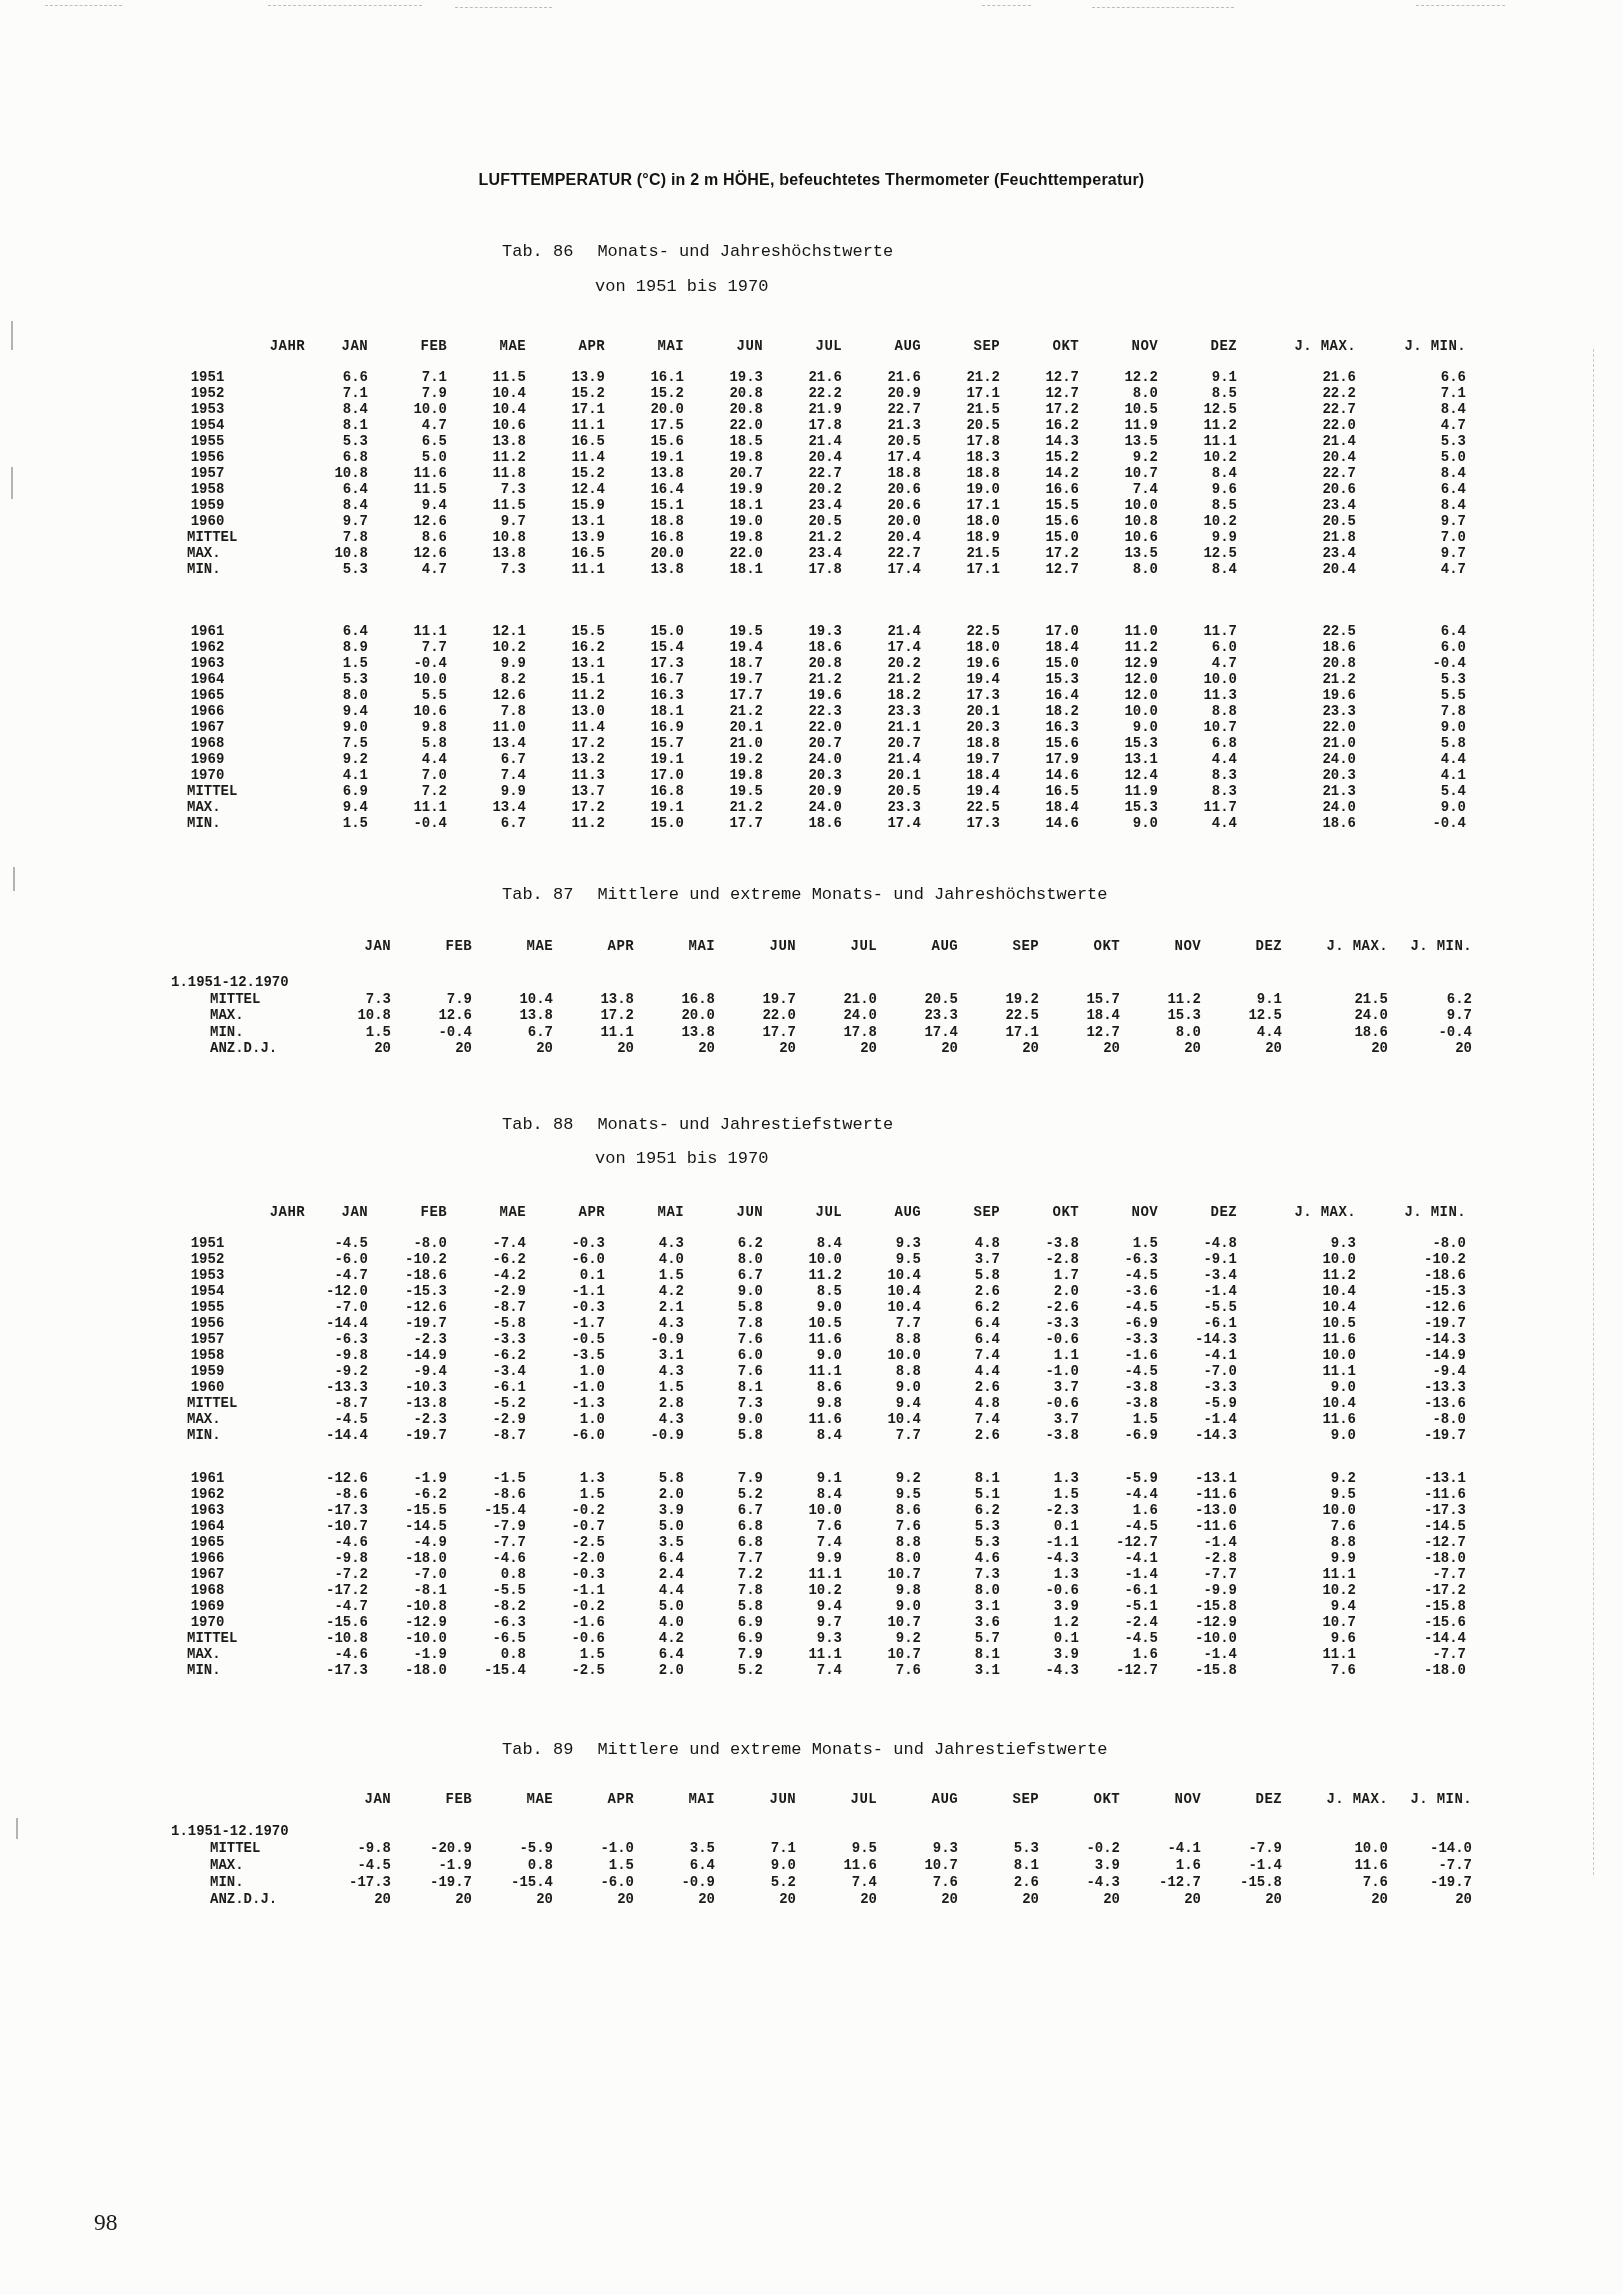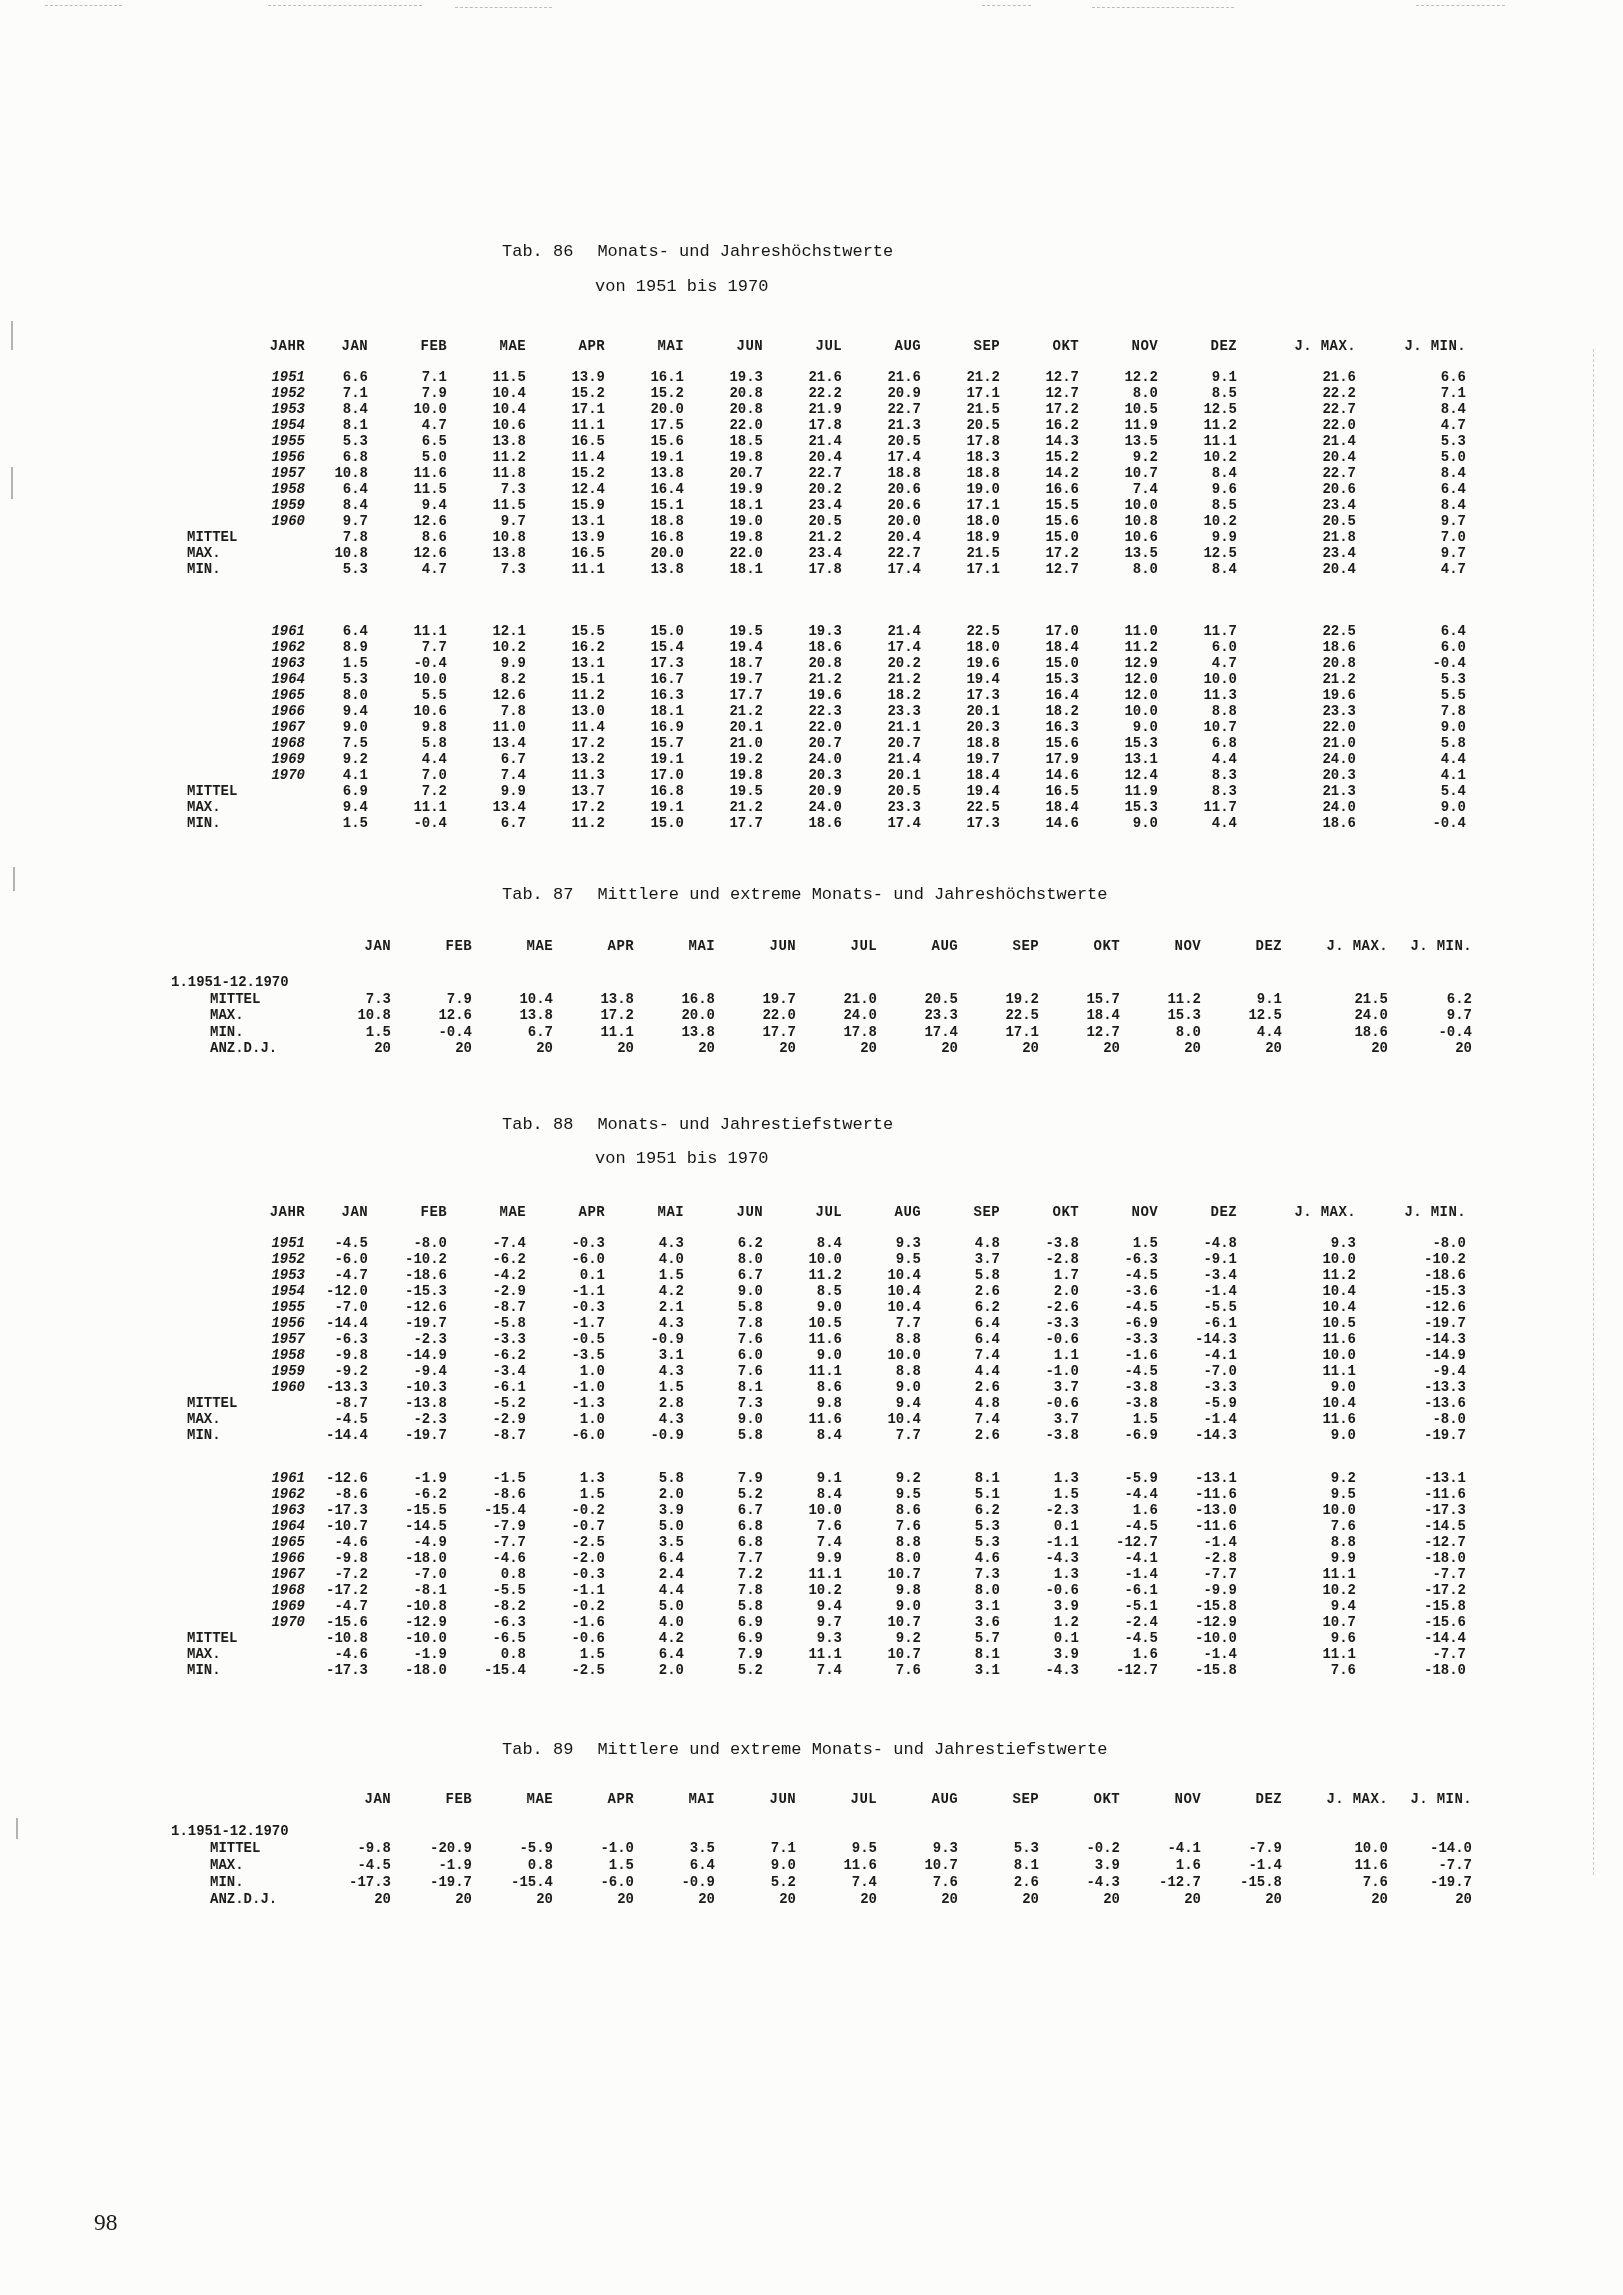--- a/index.html
+++ b/index.html
@@ -14,37 +14,38 @@
     font-size:17px;color:#161616;white-space:pre;}
   .cap .t{margin-left:24px;}
   .sub{position:absolute;left:595px;font-family:"Liberation Mono",monospace;
     font-size:17px;color:#161616;}
 
   table.dt{position:absolute;border-collapse:collapse;table-layout:fixed;}
   .dt td{font-family:"Liberation Mono",monospace;font-weight:700;font-size:14px;
     line-height:var(--rh,16px);height:var(--rh,16px);color:#1b1b1b;
     text-align:right;padding:0;white-space:nowrap;}
   .dt td.lbl{text-align:left;padding-left:77px;}
-  .dt td.lbl.yr{text-align:right;padding-left:0;font-style:italic;}
+  .dt td.lbl.yr{text-align:center;padding-left:0;}
   .dt td.lbl.ind{padding-left:100px;}
   .dt td.period{padding-left:61px;text-align:left;}
   .dt.hdr td{letter-spacing:0.4px;}
 
   .pagenum{position:absolute;left:94px;top:2209px;font-family:"Liberation Serif",serif;
     font-size:23.5px;color:#1a1a1a;}
 
   .dash-h{position:absolute;border-top:1.6px dashed #8a8a8a;opacity:.55;height:0;}
   .dash-v{position:absolute;border-left:1.6px dashed #9a9a9a;opacity:.5;width:0;}
   .tick{position:absolute;width:1.6px;background:#6a6a6a;opacity:.5;}
 </style>
 </head>
 <body>
 
 <div id="paper">
 
+  <div class="doctitle">LUFTTEMPERATUR (°C) in 2 m HÖHE, befeuchtetes Thermometer (Feuchttemperatur)</div>
 
   <div class="cap" style="top:242px"><span>Tab. 86</span><span class="t">Monats- und Jahreshöchstwerte</span></div>
   <div class="sub" style="top:277px">von 1951 bis 1970</div>
   <div id="t86">
       <table class="dt hdr" style="left: 110px; top: 338px; --rh: 16px;">
         <colgroup>
           <col style="width: 195px;">
           <col style="width: 63px;">
           <col style="width: 79px;">
           <col style="width: 79px;">

